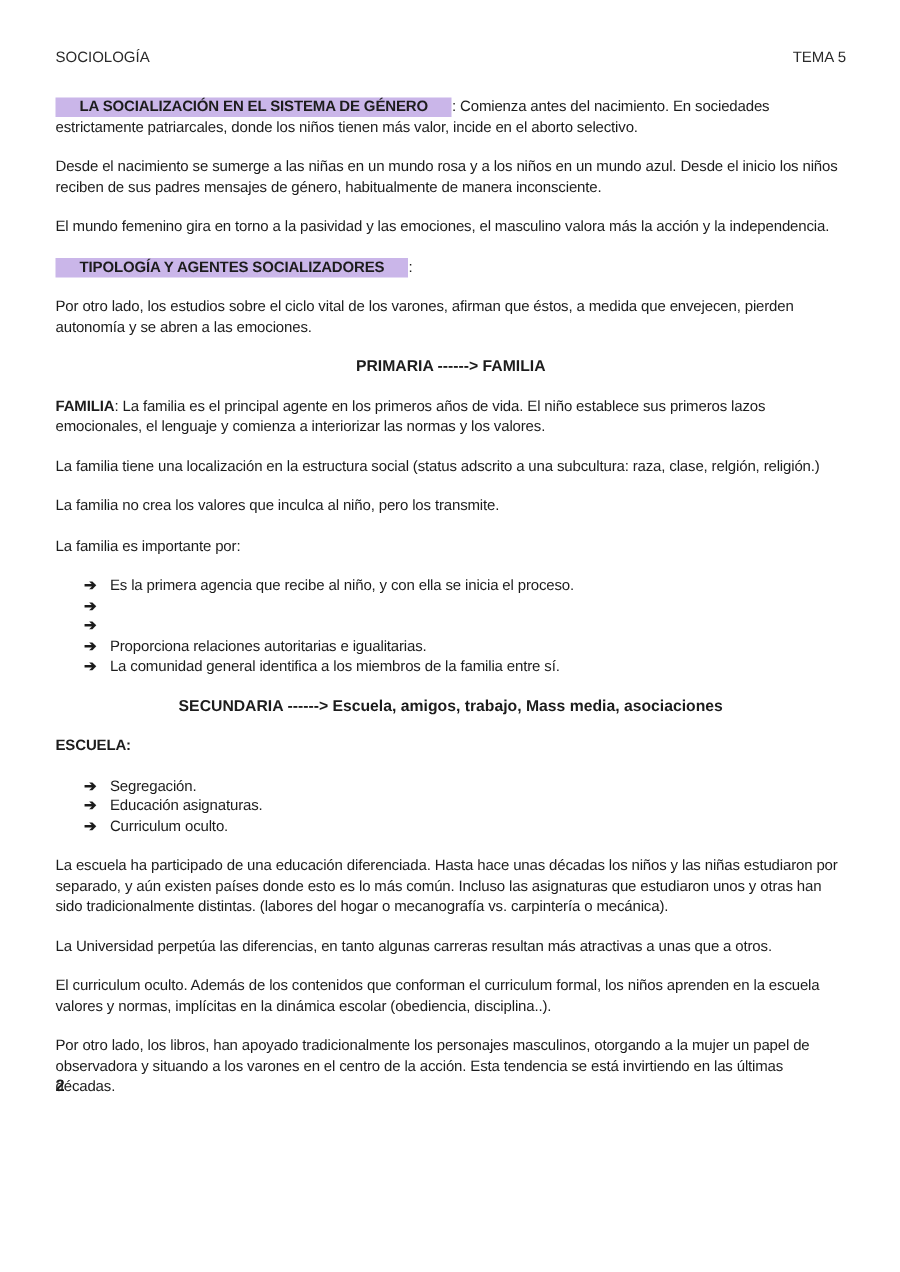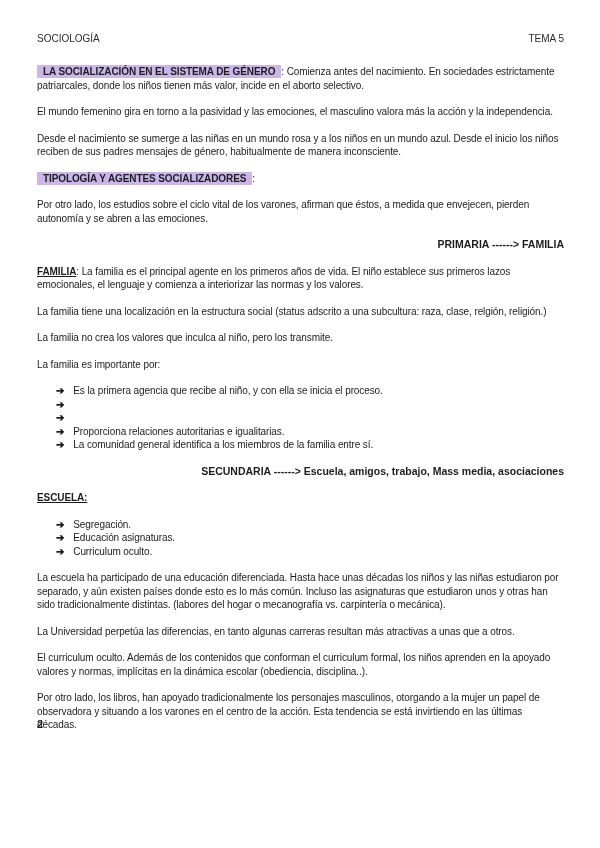--- a/index.html
+++ b/index.html
@@ -33,28 +33,27 @@
   }
   .para {
     font-size: 10px;
     line-height: 13.5px;
     letter-spacing: -0.1px;
     margin: 0 0 13px 0;
   }
   .hl {
     background: var(--hl, #cab6e9);
     font-weight: bold;
-    padding: 1px 6px;
+    padding: 1px 16px;
   }
   .ul-bold {
     font-weight: bold;
-    text-decoration: underline;
   }
   .center-line {
-    text-align: right;
+    text-align: center;
     font-weight: bold;
     font-size: 10.5px;
     line-height: 13.5px;
     margin: 0 0 13px 0;
   }
   ul.arrow-list {
     list-style: none;
     margin: 0 0 13px 0;
     padding: 0 0 0 19px;
   }
@@ -82,23 +81,23 @@
 
 <div class="page">
 
   <div class="header">
     <span>SOCIOLOGÍA</span>
     <span>TEMA 5</span>
   </div>
 
   <p class="para"><span class="hl">LA SOCIALIZACIÓN EN EL SISTEMA DE GÉNERO</span><span>: Comienza antes del nacimiento. En sociedades estrictamente patriarcales, donde los niños tienen más valor, incide en el aborto selectivo.</span></p>
 
+  <p class="para">Desde el nacimiento se sumerge a las niñas en un mundo rosa y a los niños en un mundo azul. Desde el inicio los niños reciben de sus padres mensajes de género, habitualmente de manera inconsciente.</p>
+
   <p class="para">El mundo femenino gira en torno a la pasividad y las emociones, el masculino valora más la acción y la independencia.</p>
-
-  <p class="para">Desde el nacimiento se sumerge a las niñas en un mundo rosa y a los niños en un mundo azul. Desde el inicio los niños reciben de sus padres mensajes de género, habitualmente de manera inconsciente.</p>
 
 
   <p class="para"><span class="hl">TIPOLOGÍA Y AGENTES SOCIALIZADORES</span><span>:</span></p>
 
   <p class="para">Por otro lado, los estudios sobre el ciclo vital de los varones, afirman que éstos, a medida que envejecen, pierden autonomía y se abren a las emociones.</p>
 
   <p class="center-line">PRIMARIA ------&gt; FAMILIA</p>
 
   <p class="para"><span class="ul-bold">FAMILIA</span><span>: La familia es el principal agente en los primeros años de vida. El niño establece sus primeros lazos emocionales, el lenguaje y comienza a interiorizar las normas y los valores.</span></p>
 
@@ -145,19 +144,19 @@
     <li>
         <span class="arrow-glyph">➔</span>
         <span>Curriculum oculto.</span>
       </li>
   </ul>
 
   <p class="para">La escuela ha participado de una educación diferenciada. Hasta hace unas décadas los niños y las niñas estudiaron por separado, y aún existen países donde esto es lo más común. Incluso las asignaturas que estudiaron unos y otras han sido tradicionalmente distintas. (labores del hogar o mecanografía vs. carpintería o mecánica).</p>
 
   <p class="para">La Universidad perpetúa las diferencias, en tanto algunas carreras resultan más atractivas a unas que a otros.</p>
 
-  <p class="para">El curriculum oculto. Además de los contenidos que conforman el curriculum formal, los niños aprenden en la apoyado valores y normas, implícitas en la dinámica escolar (obediencia, disciplina..).</p>
+  <p class="para">El curriculum oculto. Además de los contenidos que conforman el curriculum formal, los niños aprenden en la escuela valores y normas, implícitas en la dinámica escolar (obediencia, disciplina..).</p>
 
   <p class="para">Por otro lado, los libros, han apoyado tradicionalmente los personajes masculinos, otorgando a la mujer un papel de observadora y situando a los varones en el centro de la acción. Esta tendencia se está invirtiendo en las últimas décadas.</p>
 
   <div class="page-number">2</div>
 
 </div>
 
 </body></html>

